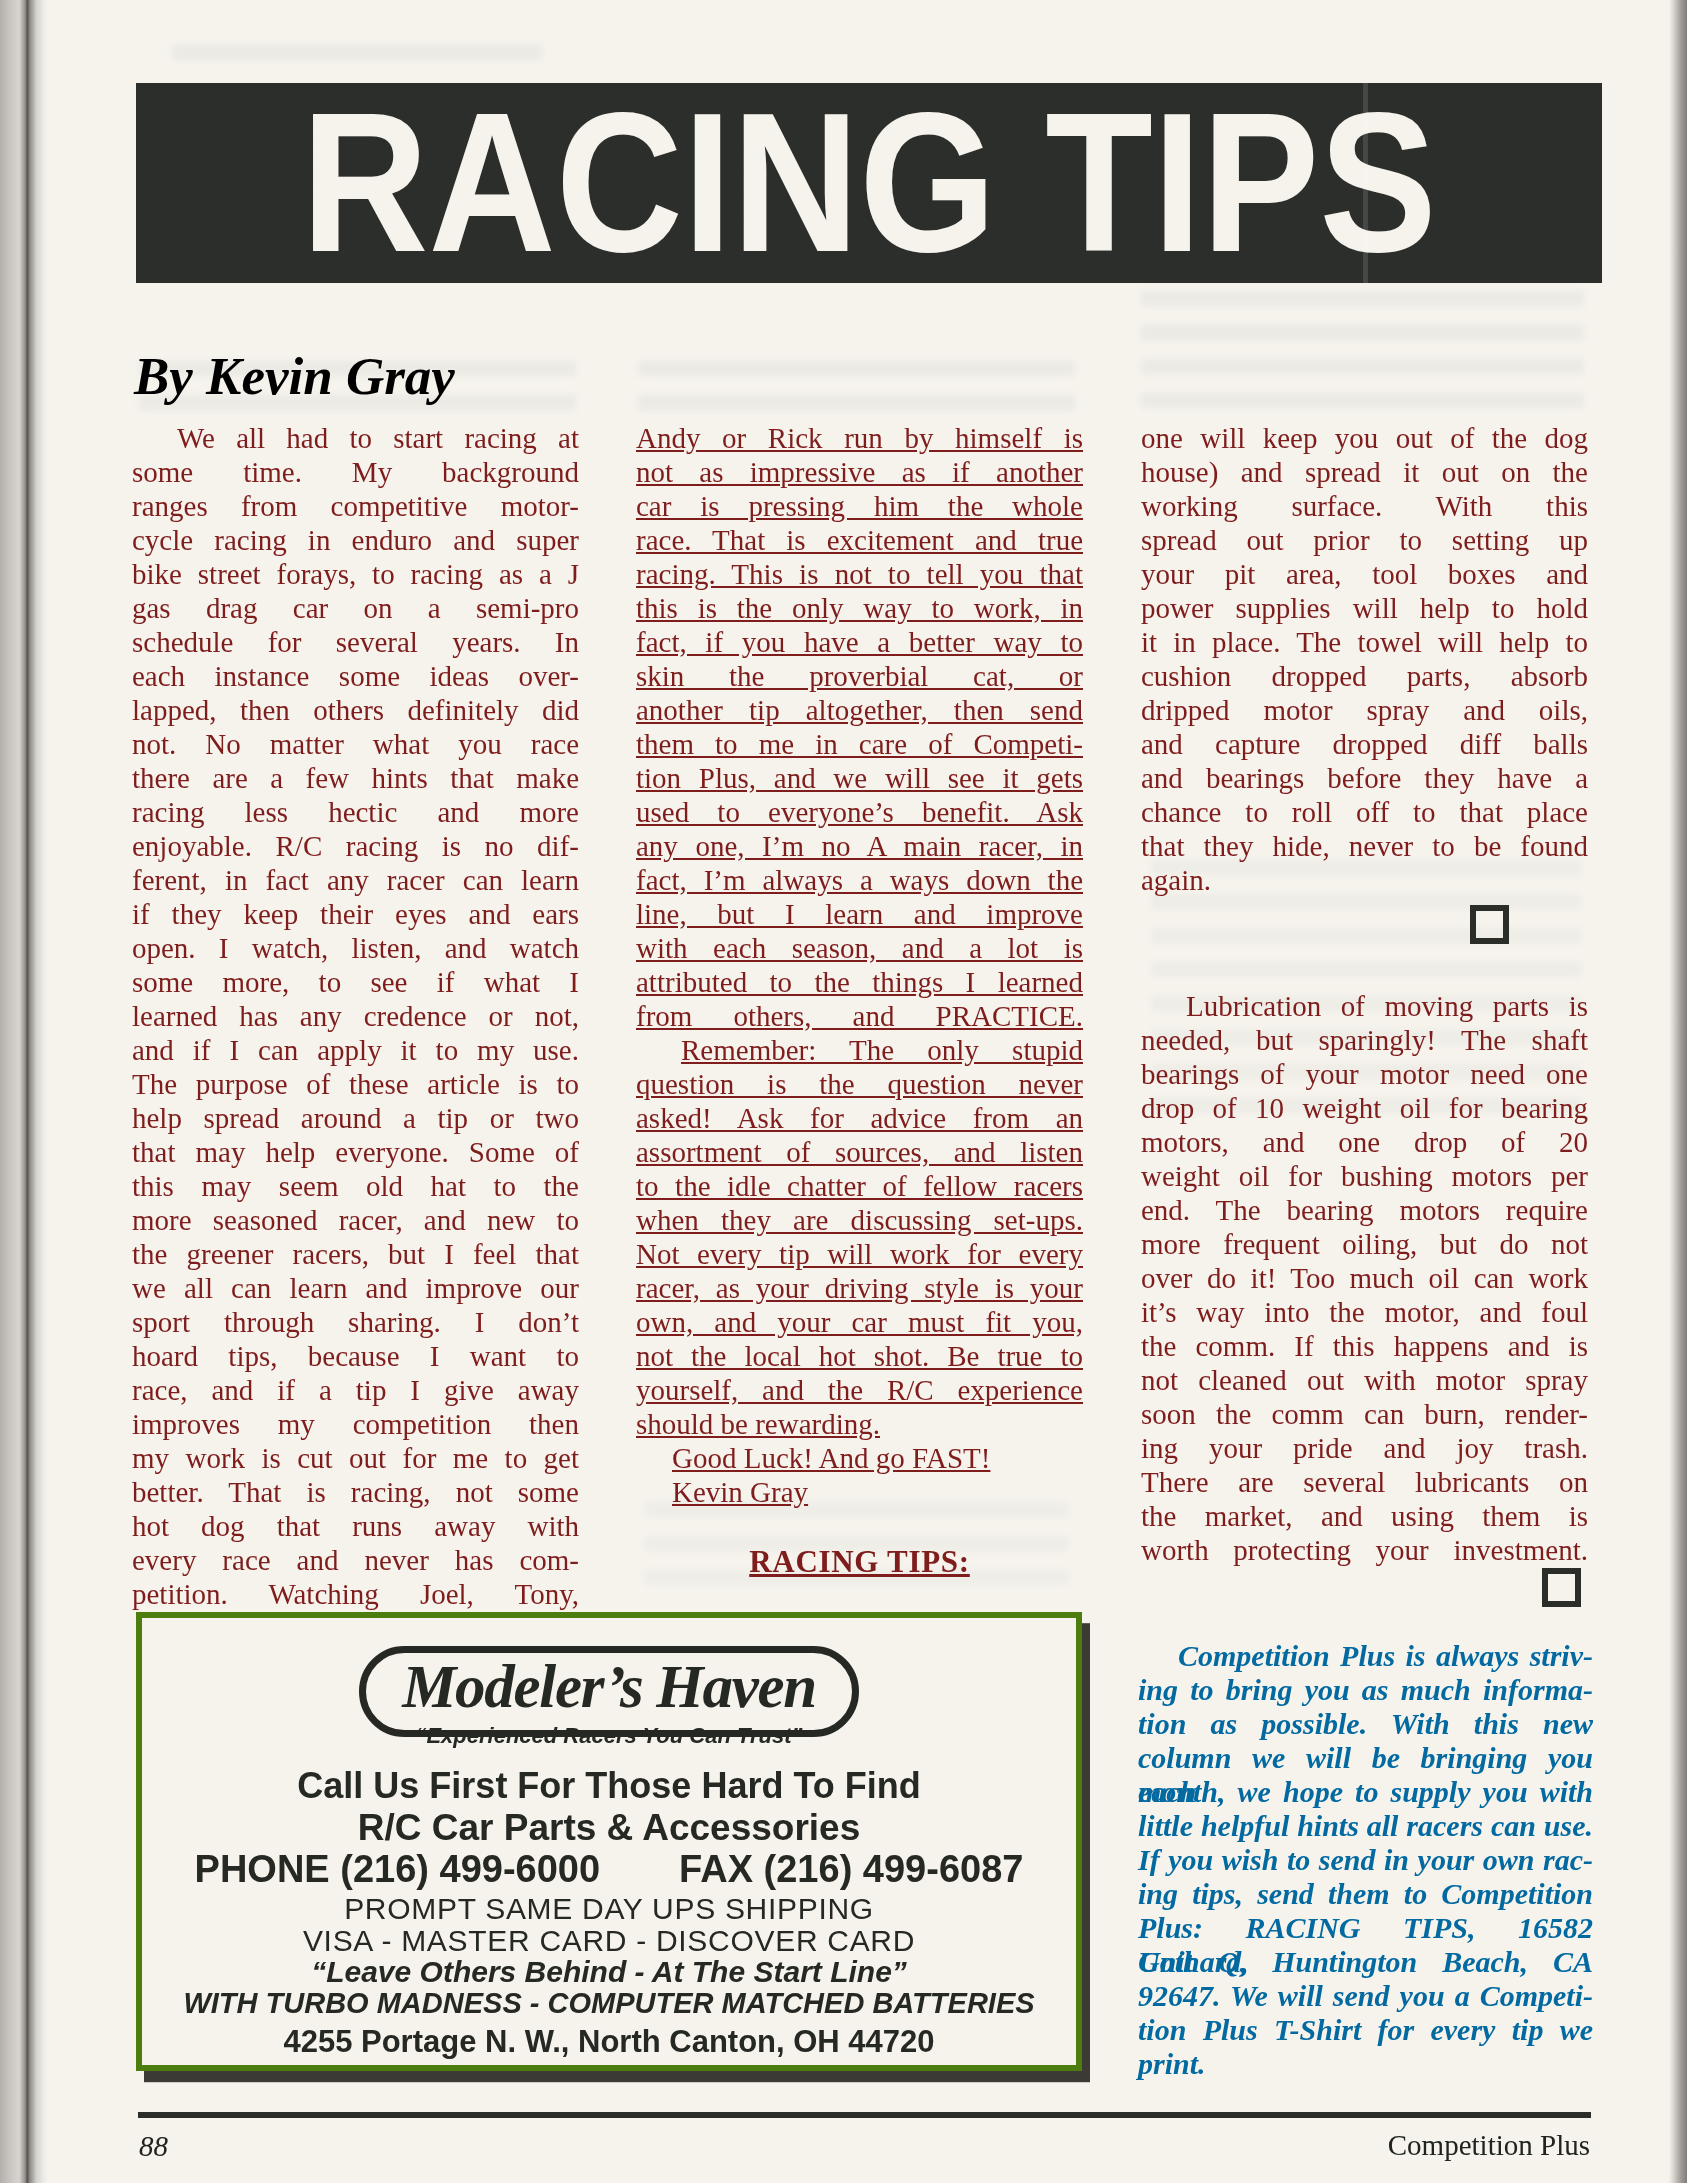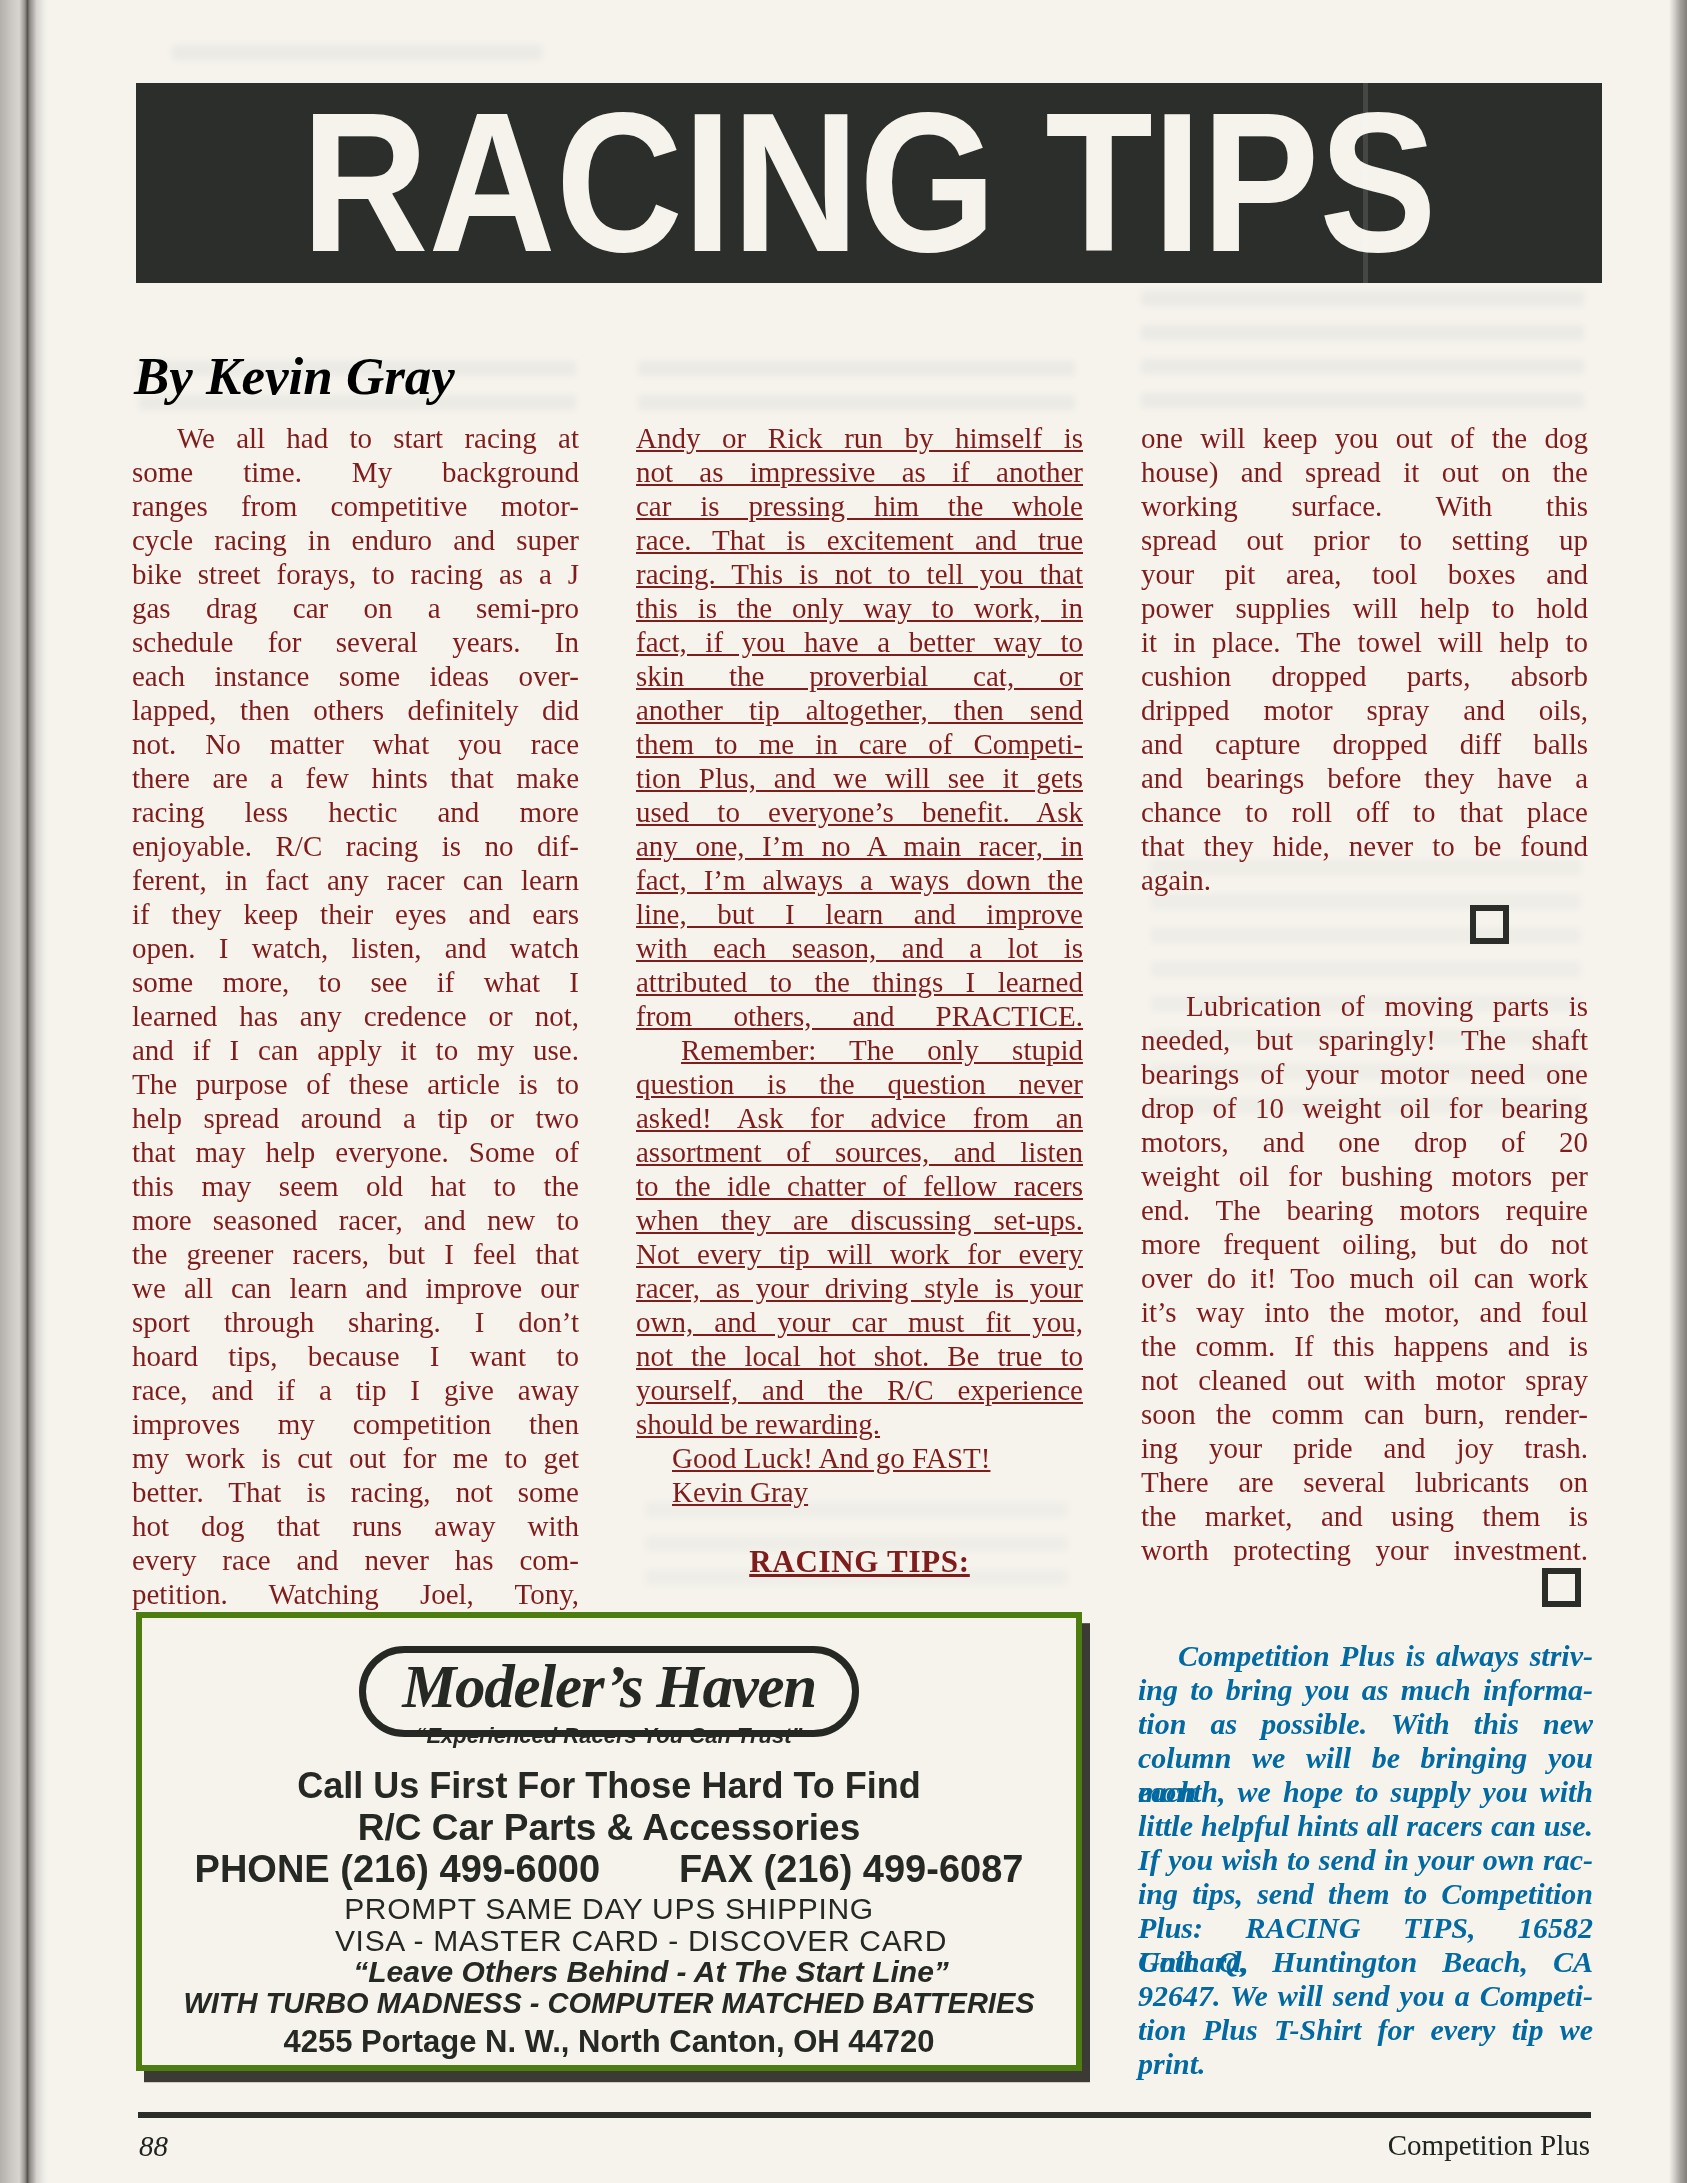--- a/index.html
+++ b/index.html
@@ -95,22 +95,22 @@
     font-family:"Liberation Serif", serif;
     font-weight:bold; font-style:italic; font-size:61px; line-height:66px;
     letter-spacing:-1.3px; color:#262824;
   }
   .ad-tagline   { top:105px; font-weight:bold; font-style:italic; font-size:22px; }
   .ad-call      { top:147px; font-weight:bold; font-size:36px; }
   .ad-parts     { top:189px; font-weight:bold; font-size:37px; }
   .ad-phonerow  { top:230px; font-weight:bold; font-size:38px; }
   .ad-phonerow .gap { display:inline-block; width:79px; }
   .ad-shipping  { top:274px; font-size:30px; letter-spacing:0.7px; }
-  .ad-cards     { top:306px; font-size:30px; letter-spacing:0.7px;padding-left:32px; }
-  .ad-slogan    { top:337px; font-weight:bold; font-style:italic; font-size:30px;padding-left:42px; }
+  .ad-cards     { top:306px; font-size:30px; letter-spacing:0.7px; }
+  .ad-slogan    { top:337px; font-weight:bold; font-style:italic; font-size:30px; }
   .ad-batteries { top:369px; font-weight:bold; font-style:italic; font-size:29px; }
   .ad-address   { top:406px; font-weight:bold; font-size:31px; }
   
   .footer-rule {
     position:absolute; left:138px; top:2112px; width:1453px; height:6px;
     background:#2b2d29;
   }
   .footer-pagenum {
     position:absolute; left:139px; top:2130px;
     font-style:italic; font-size:29px;

